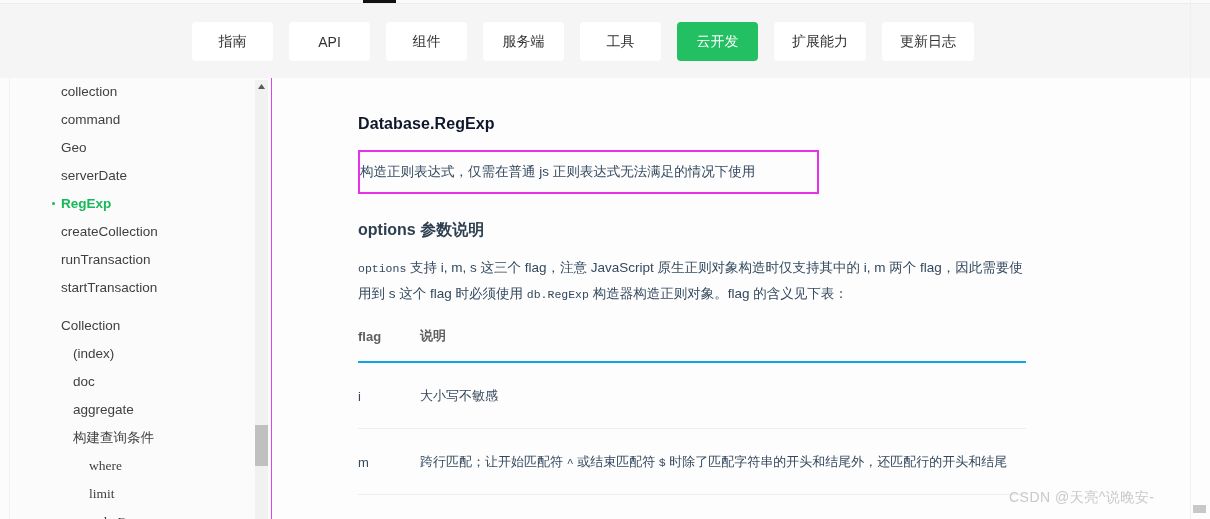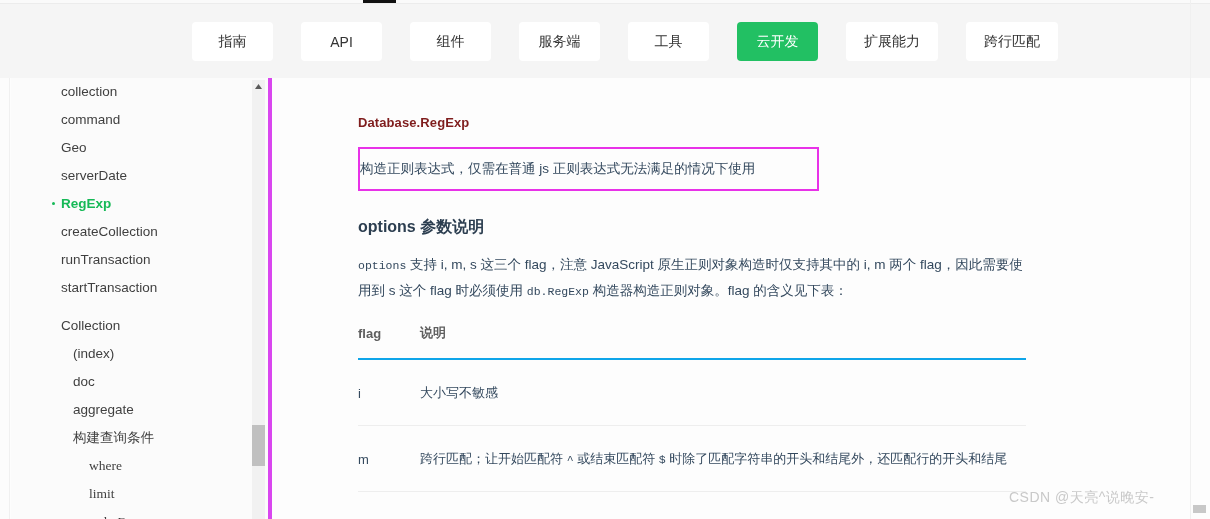--- a/index.html
+++ b/index.html
@@ -29,21 +29,21 @@
   #header {
     position: absolute;
     left: 0; top: 4px;
     width: 1210px; height: 74px;
     background: #f5f5f5;
   }
   #nav-tabs {
     position: absolute;
     left: 192px; top: 18px;
     display: flex;
-    gap: 28px;
+    gap: 16px;
   }
   .nav-tab {
     min-width: 81px;
     height: 39px;
     background: #ffffff;
     border-radius: 4px;
     display: flex;
     align-items: center;
     justify-content: center;
     font-size: 14px;
@@ -72,21 +72,21 @@
     border-right: 1px solid #f0f0f0;
   }
 
   
   #sidebar {
     position: absolute;
     left: 11px; top: 0;
     width: 261px; height: 441px;
     background: #fbfbfb;
     overflow: hidden;
-    border-right: 4px solid #d946ef;
+    border-right: 1px solid #d946ef;
   }
   #sidebar-list {
     position: absolute;
     left: 0; top: 0;
     width: 246px;
     padding-top: 0px;
   }
   .side-item {
     font-size: 13.5px;
     color: #3f3f3f;
@@ -145,23 +145,23 @@
     overflow: hidden;
   }
   #doc {
     position: absolute;
     left: 86px; top: 0;
     width: 700px;
   }
   #doc-title {
     margin: 0;
     padding-top: 37px;
-    font-size: 13px;
+    font-size: 16px;
     font-weight: bold;
-    color: #7f1d1d;
+    color: #0f172a;
     letter-spacing: .1px;
   }
   #intro-box {
     margin-top: 17px;
     border: 2px solid #e832e8;
     height: 44px;
     display: flex;
     align-items: center;
     width: 461px;
   }
@@ -245,21 +245,21 @@
 
 <div id="header">
   <div id="nav-tabs">
       <div class="nav-tab">指南</div>
       <div class="nav-tab">API</div>
       <div class="nav-tab">组件</div>
       <div class="nav-tab">服务端</div>
       <div class="nav-tab">工具</div>
       <div class="nav-tab active">云开发</div>
       <div class="nav-tab">扩展能力</div>
-      <div class="nav-tab">跨行匹配</div>
+      <div class="nav-tab">更新日志</div>
     </div>
 </div>
 
 <div id="body-area">
 
   <div id="left-rail"></div>
 
   <nav id="sidebar">
     <div id="sidebar-list">
         <div class="side-item lvl0">collection</div>

